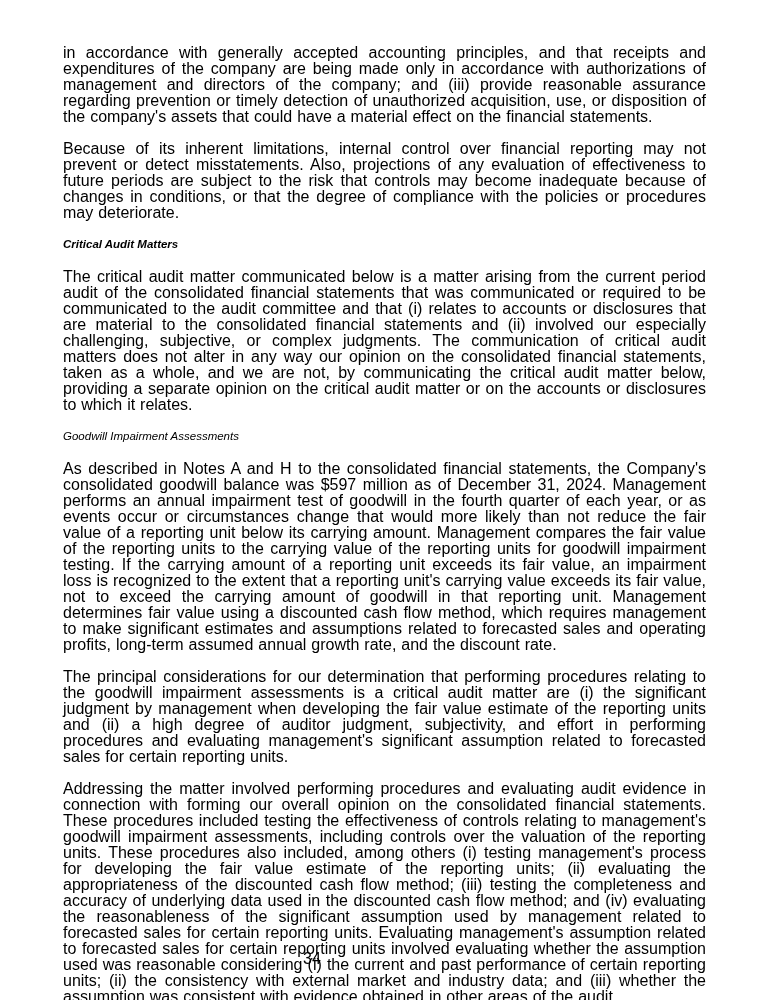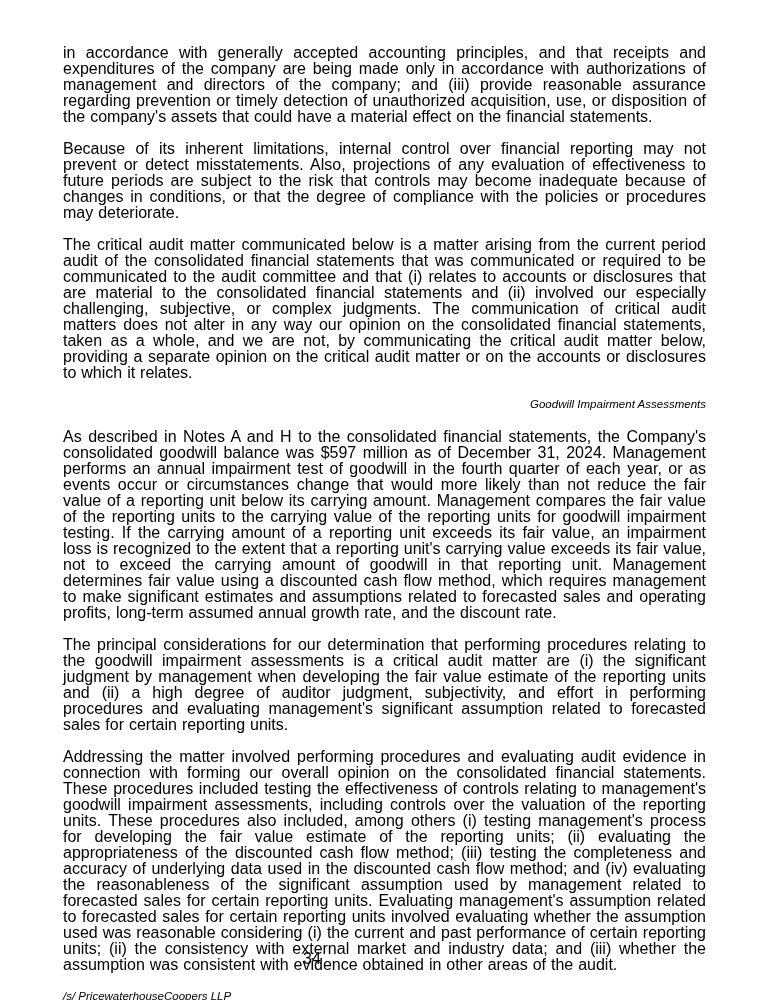--- a/index.html
+++ b/index.html
@@ -34,21 +34,20 @@
     font-weight: bold;
     font-style: italic;
     margin: 0 0 16px 0;
   }
   h3.sub-heading {
     font-size: 11.5px;
     line-height: 15.9px;
     font-weight: normal;
     font-style: italic;
     margin: 0 0 16px 0;
-    text-align: right;
   }
   .signature-block {
     font-size: 11.5px;
     line-height: 15.9px;
     margin: 0 0 16px 0;
   }
   .signature-block div {
     margin: 0;
     font-style: italic;
   }
@@ -69,20 +68,21 @@
 </head>
 <body>
 
 <div class="page">
   <div class="body-text">
 
     <p>in accordance with generally accepted accounting principles, and that receipts and expenditures of the company are being made only in accordance with authorizations of management and directors of the company; and (iii) provide reasonable assurance regarding prevention or timely detection of unauthorized acquisition, use, or disposition of the company's assets that could have a material effect on the financial statements.</p>
 
     <p>Because of its inherent limitations, internal control over financial reporting may not prevent or detect misstatements. Also, projections of any evaluation of effectiveness to future periods are subject to the risk that controls may become inadequate because of changes in conditions, or that the degree of compliance with the policies or procedures may deteriorate.</p>
 
+    <h2 class="section-heading">Critical Audit Matters</h2>
 
     <p>The critical audit matter communicated below is a matter arising from the current period audit of the consolidated financial statements that was communicated or required to be communicated to the audit committee and that (i) relates to accounts or disclosures that are material to the consolidated financial statements and (ii) involved our especially challenging, subjective, or complex judgments. The communication of critical audit matters does not alter in any way our opinion on the consolidated financial statements, taken as a whole, and we are not, by communicating the critical audit matter below, providing a separate opinion on the critical audit matter or on the accounts or disclosures to which it relates.</p>
 
     <h3 class="sub-heading">Goodwill Impairment Assessments</h3>
 
     <p>As described in Notes A and H to the consolidated financial statements, the Company's consolidated goodwill balance was $597 million as of December 31, 2024. Management performs an annual impairment test of goodwill in the fourth quarter of each year, or as events occur or circumstances change that would more likely than not reduce the fair value of a reporting unit below its carrying amount. Management compares the fair value of the reporting units to the carrying value of the reporting units for goodwill impairment testing. If the carrying amount of a reporting unit exceeds its fair value, an impairment loss is recognized to the extent that a reporting unit's carrying value exceeds its fair value, not to exceed the carrying amount of goodwill in that reporting unit. Management determines fair value using a discounted cash flow method, which requires management to make significant estimates and assumptions related to forecasted sales and operating profits, long-term assumed annual growth rate, and the discount rate.</p>
 
     <p>The principal considerations for our determination that performing procedures relating to the goodwill impairment assessments is a critical audit matter are (i) the significant judgment by management when developing the fair value estimate of the reporting units and (ii) a high degree of auditor judgment, subjectivity, and effort in performing procedures and evaluating management's significant assumption related to forecasted sales for certain reporting units.</p>
 
     <p>Addressing the matter involved performing procedures and evaluating audit evidence in connection with forming our overall opinion on the consolidated financial statements. These procedures included testing the effectiveness of controls relating to management's goodwill impairment assessments, including controls over the valuation of the reporting units. These procedures also included, among others (i) testing management's process for developing the fair value estimate of the reporting units; (ii) evaluating the appropriateness of the discounted cash flow method; (iii) testing the completeness and accuracy of underlying data used in the discounted cash flow method; and (iv) evaluating the reasonableness of the significant assumption used by management related to forecasted sales for certain reporting units. Evaluating management's assumption related to forecasted sales for certain reporting units involved evaluating whether the assumption used was reasonable considering (i) the current and past performance of certain reporting units; (ii) the consistency with external market and industry data; and (iii) whether the assumption was consistent with evidence obtained in other areas of the audit.</p>

